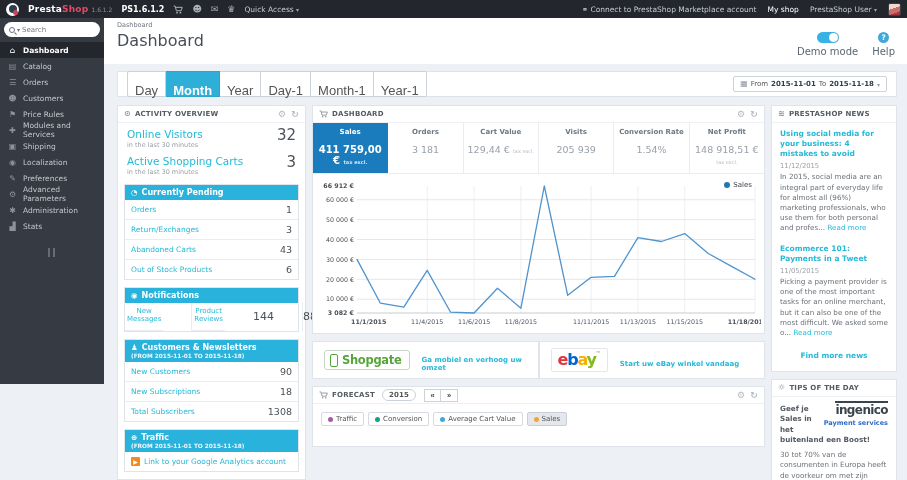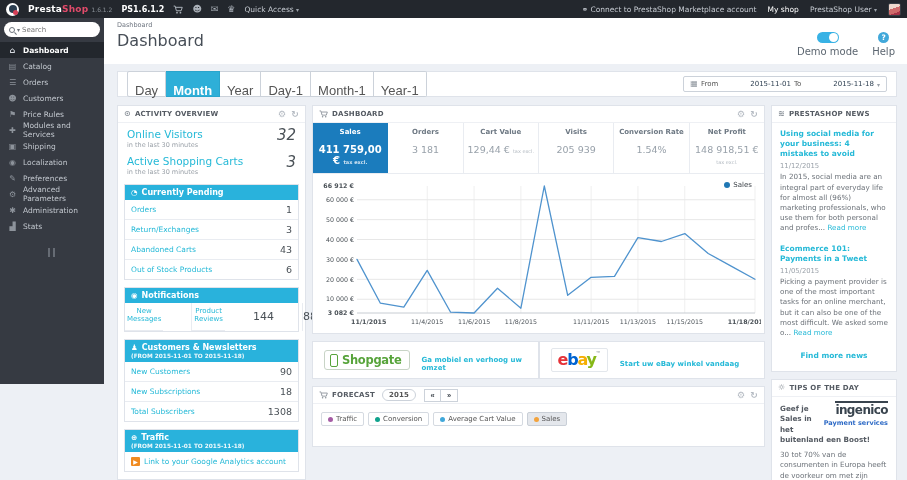--- a/index.html
+++ b/index.html
@@ -50,38 +50,38 @@
   .small-label { font-size:10px; color:#5c6670; margin-top:3px; }
 
   .content-body { padding:0 10px 0 13px; }
   .toolbar { background:#fff; border:1px solid #dfe3ea; margin-top:7px; height:26px; display:flex; align-items:center; padding:0 9px; }
   .range-group { display:flex; }
   .range-btn { border:1px solid #ccd2da; border-left:none; background:#fff; height:15px; padding:12px 7px; font-size:13px; color:#555; line-height:13px; }
   .range-btn:first-child { border-left:1px solid #ccd2da; border-radius:2px 0 0 2px; }
   .range-btn:last-child { border-radius:0 2px 2px 0; }
   .range-btn.active { background:#2eafd8; border-color:#2aa5cc; color:#fff; font-weight:bold; }
   .date-picker { margin-left:auto; border:1px solid #ccd2da; border-radius:2px; background:#fff; height:16px; display:flex; align-items:center; gap:3px; padding:0 6px; font-size:7px; color:#555; }
-  .date-strong { font-weight:normal; color:#2c3e50;margin-left:29px; }
+  .date-strong { font-weight:bold; color:#2c3e50; }
   .cal-ico { font-size:8px; color:#8c939b; line-height:1; }
 
   .cols { display:flex; gap:6px; margin-top:8px; align-items:flex-start; }
   .col-a { width:189px; flex-shrink:0; }
   .col-b { flex:1; min-width:0; }
   .col-c { width:126px; flex-shrink:0; }
 
   .panel { background:#fff; border:1px solid #dfe3ea; margin-bottom:7px; }
   .panel-head { height:17px; display:flex; align-items:center; gap:4px; padding:0 6px; font-size:7px; font-weight:bold; color:#555b63; border-bottom:1px solid #eef0f4; letter-spacing:.2px; }
   .ph-ico { color:#8c939b; font-size:8px; line-height:1; }
   .ph-ico svg { display:block; }
   .ph-actions { margin-left:auto; display:flex; gap:5px; color:#b5bbc3; font-size:9px; line-height:1; }
 
   
   .stat { padding:5px 9px 1px; }
   .stat-label { color:#25b9d7; font-size:10.5px; }
-  .stat-value { float:right; font-size:15px; color:#4a5157; margin-top:-2px;font-style:italic; }
+  .stat-value { float:right; font-size:15px; color:#4a5157; margin-top:-2px; }
   .stat-sub { font-size:6.5px; color:#9aa1a8; margin-top:1px; }
   .box { border:1px solid #dfe3ea; margin:7px 6px; }
   .box-head { background:#29b2dc; color:#fff; padding:3px 6px; font-size:8px; font-weight:bold; }
   .box-head .bh-row { display:flex; align-items:center; gap:4px; }
   .bh-ico { font-size:7.5px; }
   .box-sub { font-size:5.8px; font-weight:bold; opacity:.92; margin-top:1px; }
   .box-row { display:flex; justify-content:space-between; align-items:center; padding:4px 6px; font-size:7.5px; border-top:1px solid #e9ecf1; }
   .box-row:nth-of-type(2) { border-top:none; }
   .box-row .lbl { color:#25b9d7; }
   .box-row .val { color:#4a5157; font-size:9.5px; }

